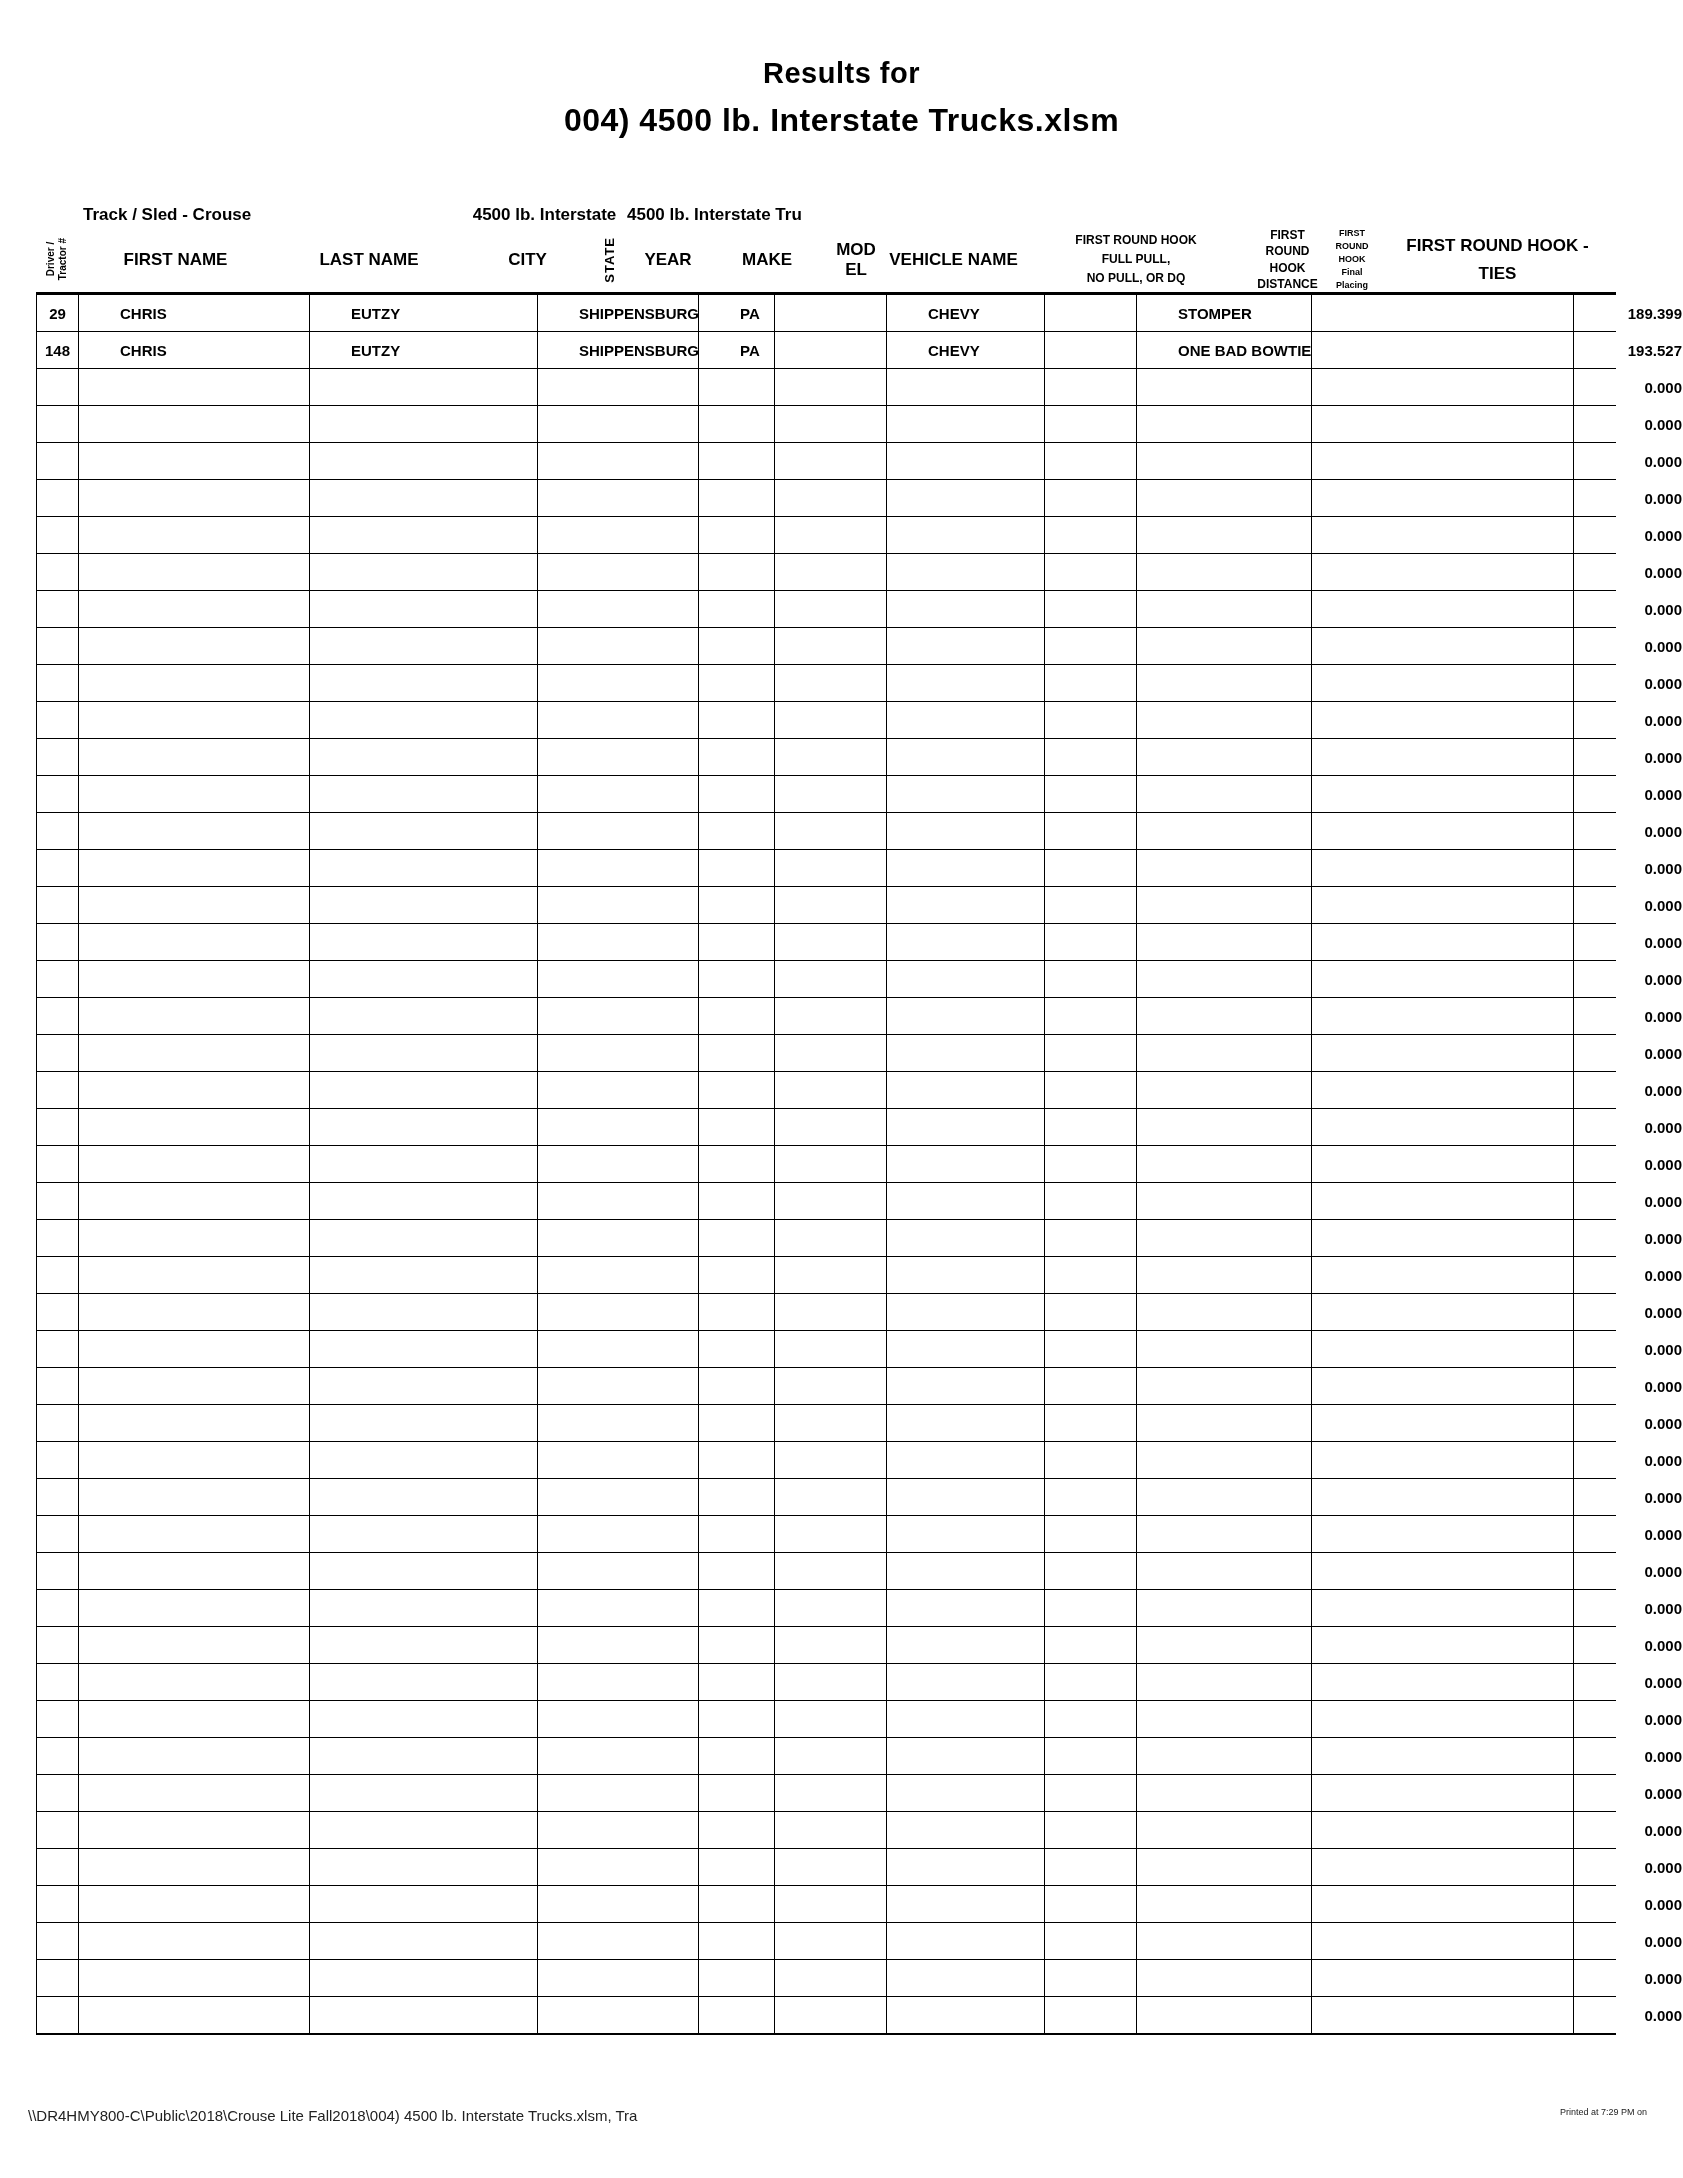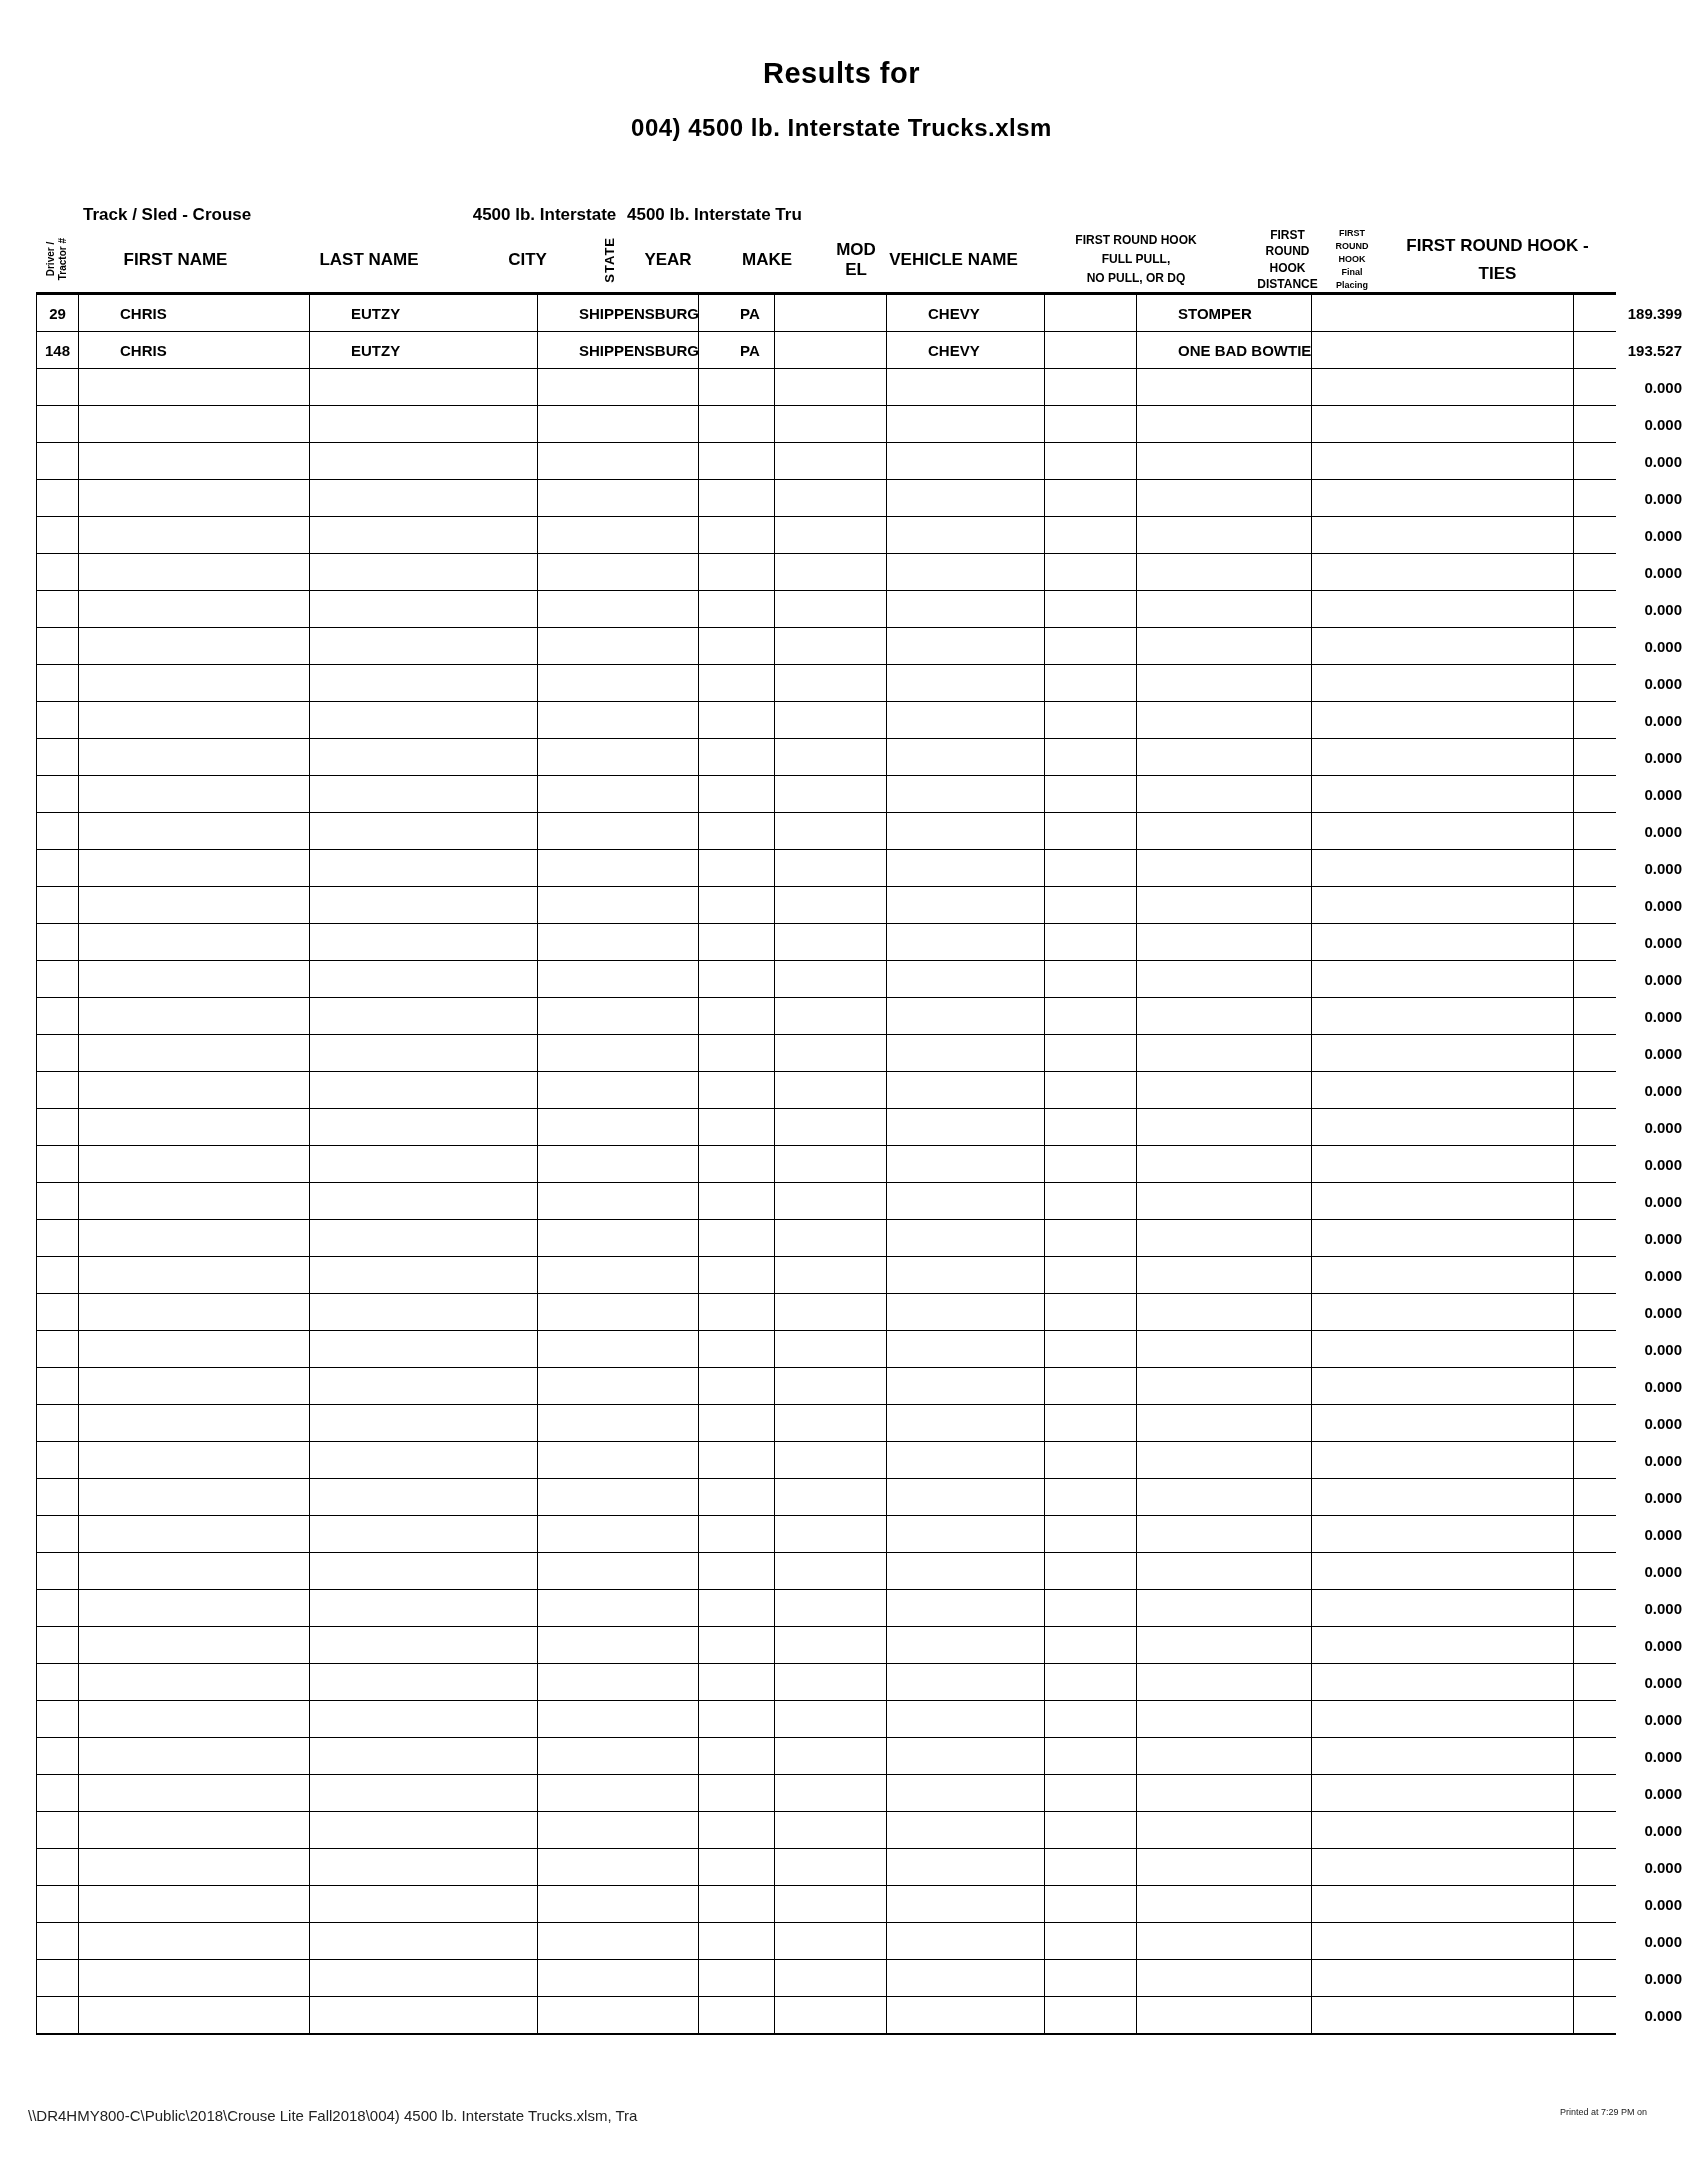--- a/index.html
+++ b/index.html
@@ -2,21 +2,21 @@
 <html><head>
 <meta charset="utf-8">
 <style>
   html,body{margin:0;padding:0;background:#e8e8e8;}
   #page{position:relative;width:1683px;height:2178px;background:#ffffff;
         font-family:"Liberation Sans",sans-serif;font-weight:bold;color:#000;overflow:hidden;}
 
   
   #title-block{position:absolute;top:57px;left:0;width:1683px;text-align:center;}
   #title-line1{font-size:29px;letter-spacing:0.5px;}
-  #title-line2{font-size:24px;margin-top:24px;letter-spacing:0.5px;}
+  #title-line2{font-size:32px;margin-top:12px;letter-spacing:0.5px;}
 
   
   .tbl{position:absolute;left:36px;top:203px;width:1580px;}
   .grid{display:grid;grid-template-columns:42px 195px 192px 125px 40px 76px 122px 56px 139px 226px 77px 52px 239px;}
 
   
   .thead{position:relative;height:89px;border-bottom:3px solid #000;}
   .group-label{position:absolute;top:2px;font-size:17px;white-space:nowrap;overflow:hidden;}
   #group-track{left:47px;}
   #group-class-a{left:428px;width:161px;text-align:center;}

